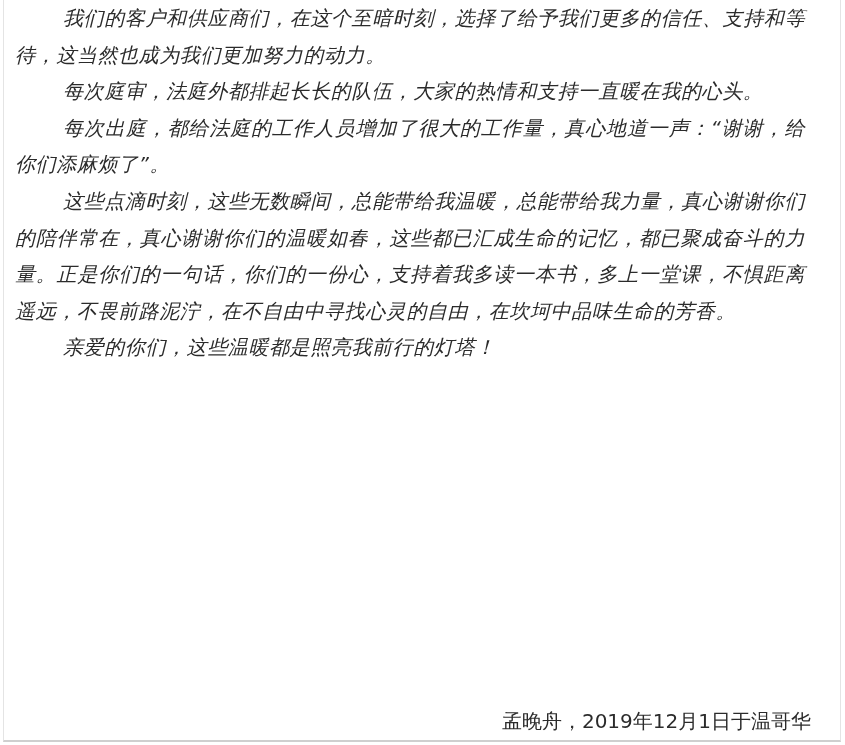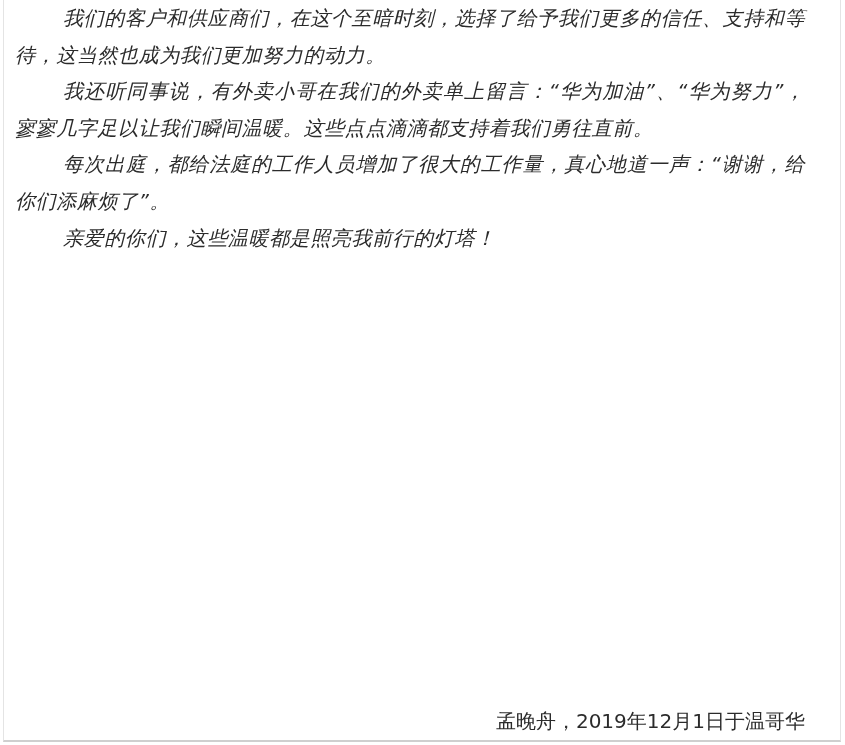--- a/index.html
+++ b/index.html
@@ -10,30 +10,31 @@
     border-bottom: 2px solid #cfcfcf; background: #fff;
   }
   .content {
     position: absolute; left: 15px; top: 0; width: 790px;
     font-family: "DejaVu Sans", sans-serif;
     font-size: 20px; line-height: 36.6px; color: #2b2b2b;
     letter-spacing: 0.6px;
   }
   .content p { margin: 0; text-indent: 48px; text-align: justify; font-style: italic; }
   .sign {
-    position: absolute; right: 40px; top: 708px;
+    position: absolute; right: 34px; top: 708px;
     font-family: "DejaVu Sans", sans-serif;
     font-size: 20px; color: #2b2b2b; white-space: nowrap;
   }
 </style>
 </head>
 <body>
 
 <div class="frame"></div>
 
 <div class="content">
   <p>我们的客户和供应商们，在这个至暗时刻，选择了给予我们更多的信任、支持和等待，这当然也成为我们更加努力的动力。</p>
-  <p>我还听同事说，有外卖小哥在我们的外卖单上留言：“华为加油”、“华为努力”，寥寥几字足以让我们瞬间温暖。这些点点滴滴都支持着我们勇往直前。</p>
+  <p>每次庭审，法庭外都排起长长的队伍，大家的热情和支持一直暖在我的心头。</p>
   <p>每次出庭，都给法庭的工作人员增加了很大的工作量，真心地道一声：“谢谢，给你们添麻烦了”。</p>
+  <p>这些点滴时刻，这些无数瞬间，总能带给我温暖，总能带给我力量，真心谢谢你们的陪伴常在，真心谢谢你们的温暖如春，这些都已汇成生命的记忆，都已聚成奋斗的力量。正是你们的一句话，你们的一份心，支持着我多读一本书，多上一堂课，不惧距离遥远，不畏前路泥泞，在不自由中寻找心灵的自由，在坎坷中品味生命的芳香。</p>
   <p>亲爱的你们，这些温暖都是照亮我前行的灯塔！</p>
 </div>
 
 <div class="sign">孟晚舟，2019年12月1日于温哥华</div>
 
 </body></html>

